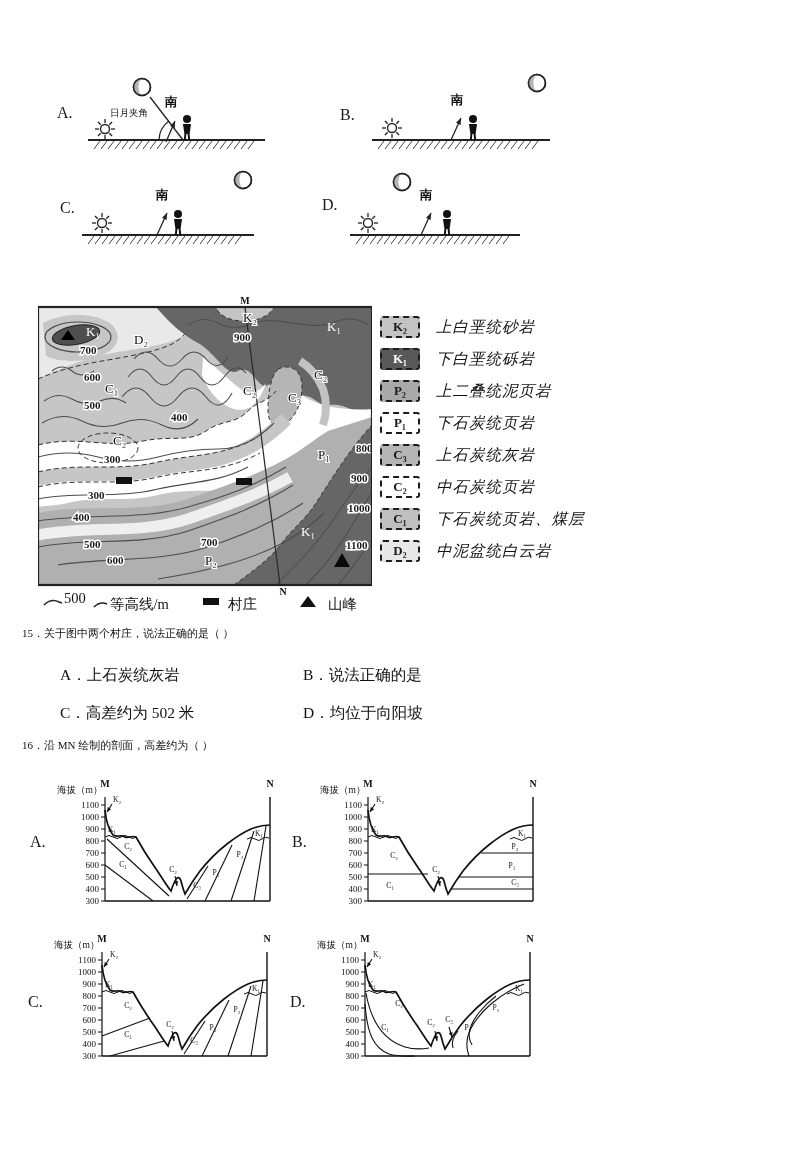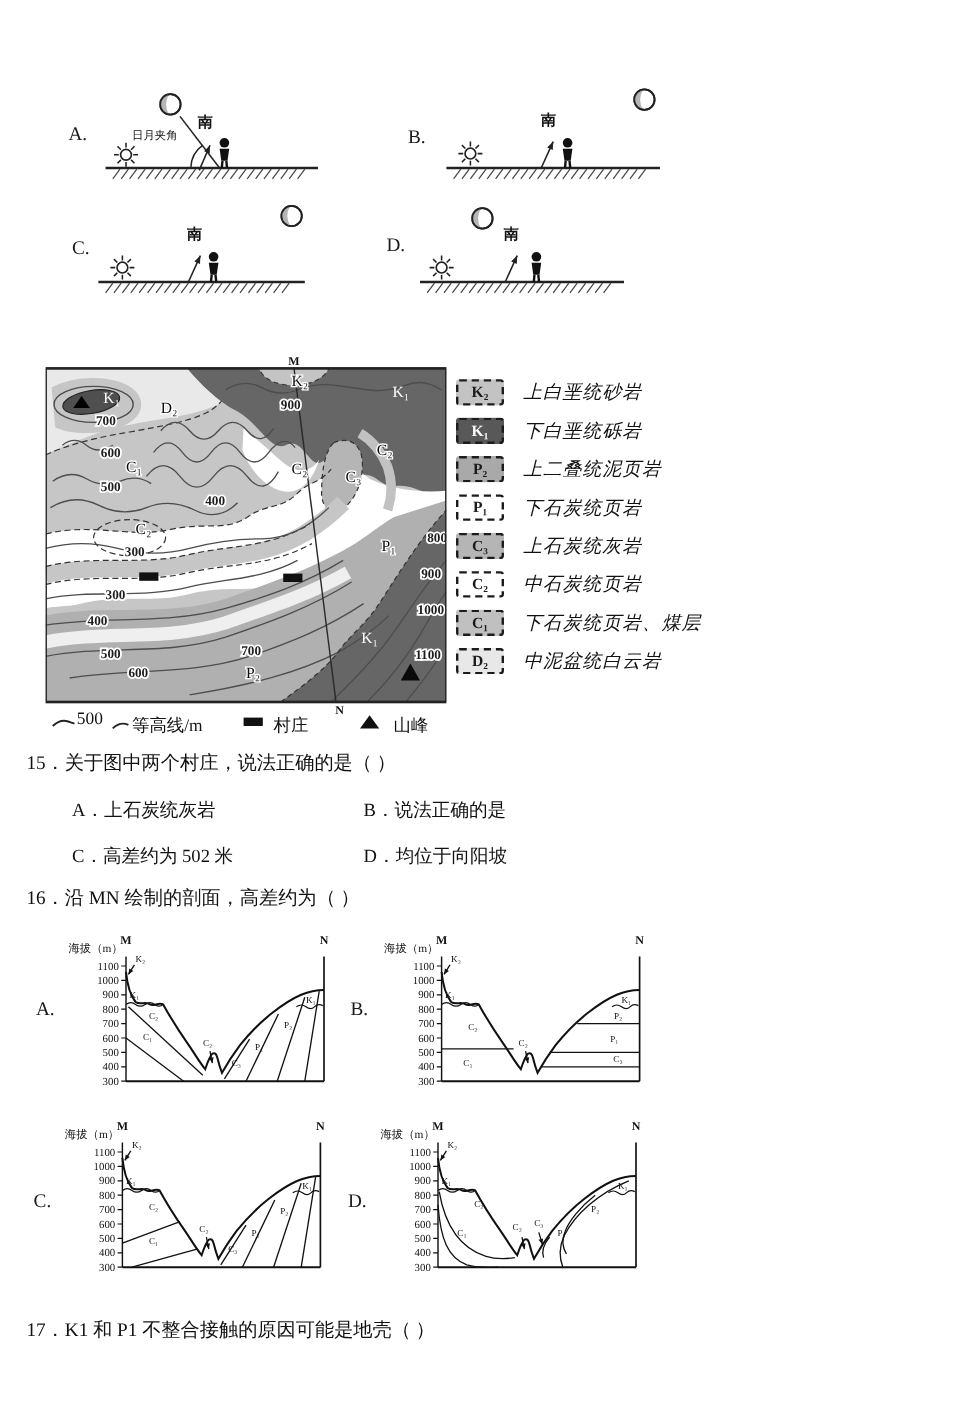--- a/index.html
+++ b/index.html
@@ -1,21 +1,21 @@
 <!DOCTYPE html>
 <html><head>
 <meta charset="utf-8">
 <style>
   html,body{margin:0;padding:0;background:#fff;}
   .page{position:relative;width:800px;height:1172px;background:#ffffff;overflow:hidden;
         font-family:"Liberation Serif","DejaVu Serif",serif;color:#111;}
   .abs{position:absolute;}
   .optletter{font-size:16px;color:#1a1a1a;}
   .introline{font-size:15.5px;letter-spacing:0.5px;}
-  .qline{font-size:16px;text-align:center;}
+  .qline{font-size:11px;text-align:center;}
   .qopt{font-size:15.5px;}
   .legend-col{display:flex;flex-direction:column;row-gap:10px;}
   .legend-row{display:flex;align-items:center;height:22px;}
   .legend-swatch{width:40px;height:22px;border:2px dashed #1c1c1c;border-radius:3px;
                  display:flex;align-items:center;justify-content:center;
                  font-size:13px;font-weight:bold;box-sizing:border-box;}
   .legend-desc{margin-left:16px;font-size:15.5px;letter-spacing:1px;font-style:italic;}
   svg text{font-family:"Liberation Serif","DejaVu Serif",serif;}
   .ct{font-size:11px;font-weight:bold;fill:#1d1d1d;stroke:#ffffff;stroke-width:3px;paint-order:stroke;}
   .un{font-size:13px;fill:#0d0d0d;stroke:#ffffff;stroke-width:2.2px;paint-order:stroke;}
@@ -582,17 +582,14 @@
       <text x="57" y="57" class="pf-lab" text-anchor="middle">K₁</text>
       <text x="84" y="76" class="pf-lab" text-anchor="middle">C₂</text>
       <text x="70" y="100" class="pf-lab" text-anchor="middle">C₁</text>
       <text x="116" y="95" class="pf-lab" text-anchor="middle">C₂</text>
       <text x="134" y="92" class="pf-lab" text-anchor="middle">C₃</text>
       <text x="153" y="100" class="pf-lab" text-anchor="middle">P₁</text>
       <text x="181" y="80" class="pf-lab" text-anchor="middle">P₂</text>
       <text x="204" y="61" class="pf-lab" text-anchor="middle">K₁</text>
     </svg>
 
-  <div class="abs qline" style="left:22px;top:1098px">
-    <span>17．</span><span>K1 和 P1 不整合接触的原因可能是地壳（  ）</span>
-  </div>
 
 </div>
 
 </body></html>

